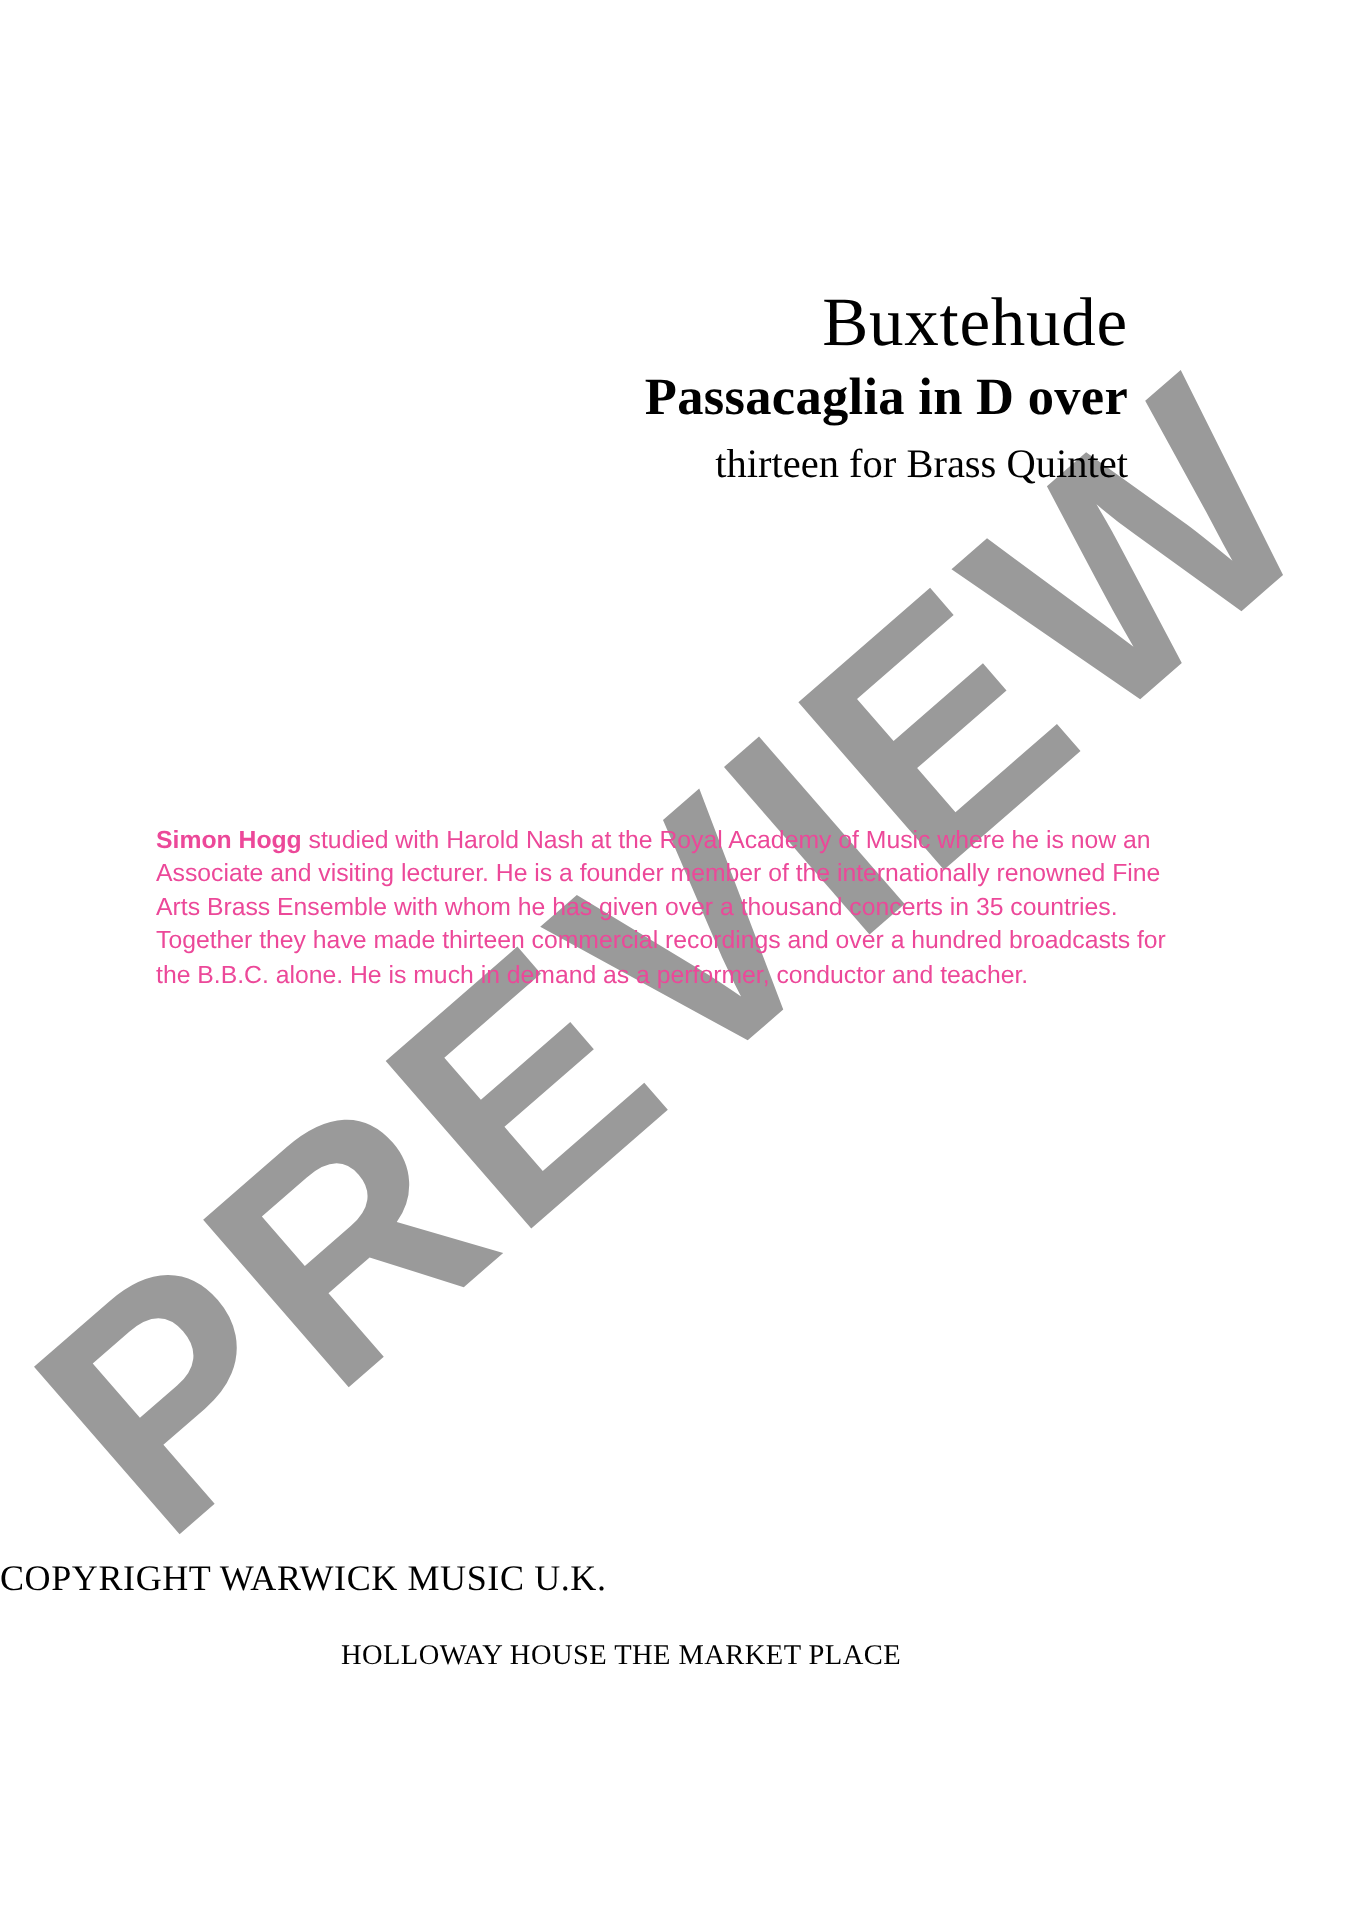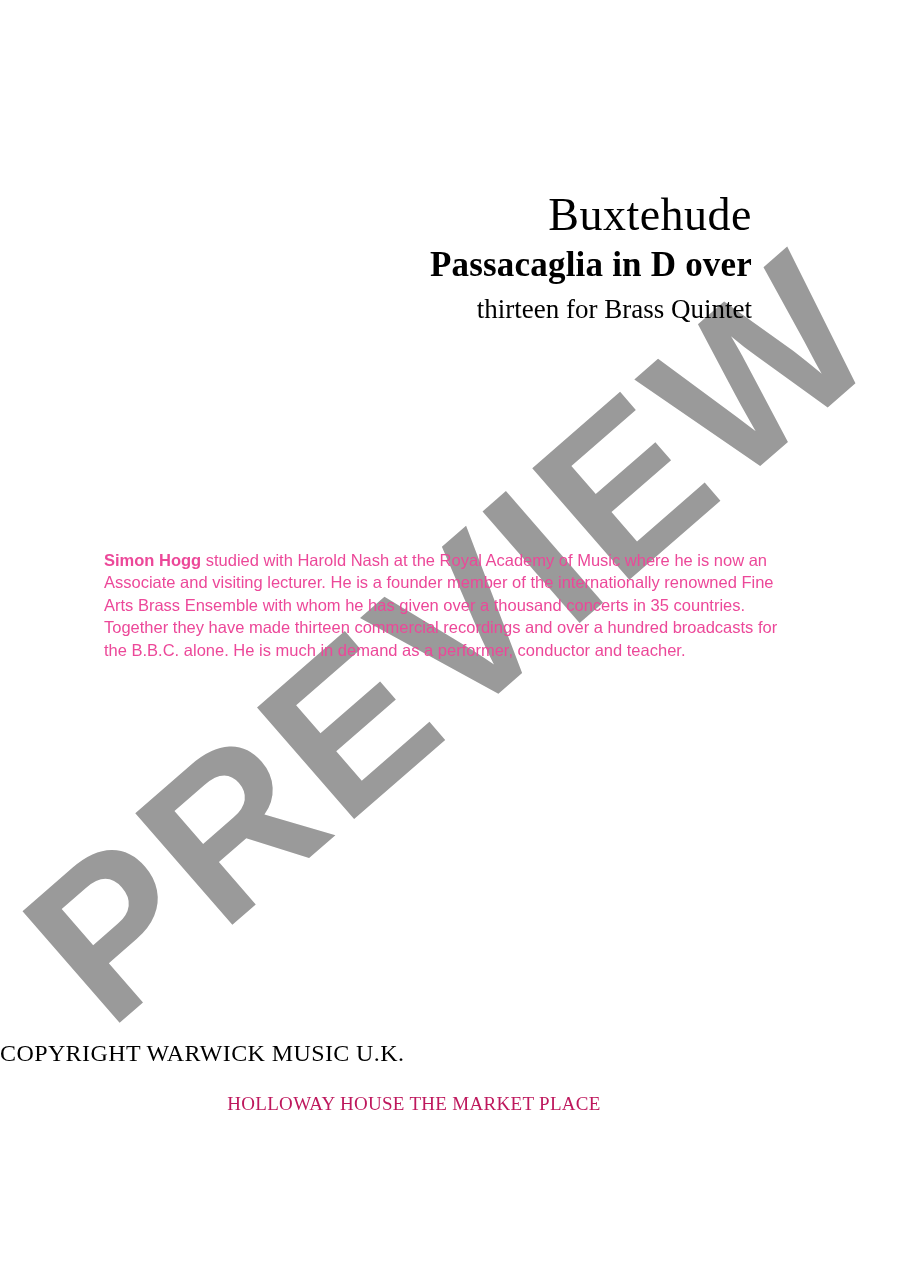--- a/index.html
+++ b/index.html
@@ -89,21 +89,21 @@
   .address {
     position: absolute;
     top: 1092px;
     left: 0;
     width: 828px;
     text-align: center;
     font-family: "Liberation Serif", serif;
     font-size: 19px;
     line-height: 23px;
     letter-spacing: 0.3px;
-    color: #be185d;
+    color: #000000;
     z-index: 3;
   }
   .address-line2 {
     margin-top: 0px;
   }
 
   
   .watermark {
     position: absolute;
     top: 0;

